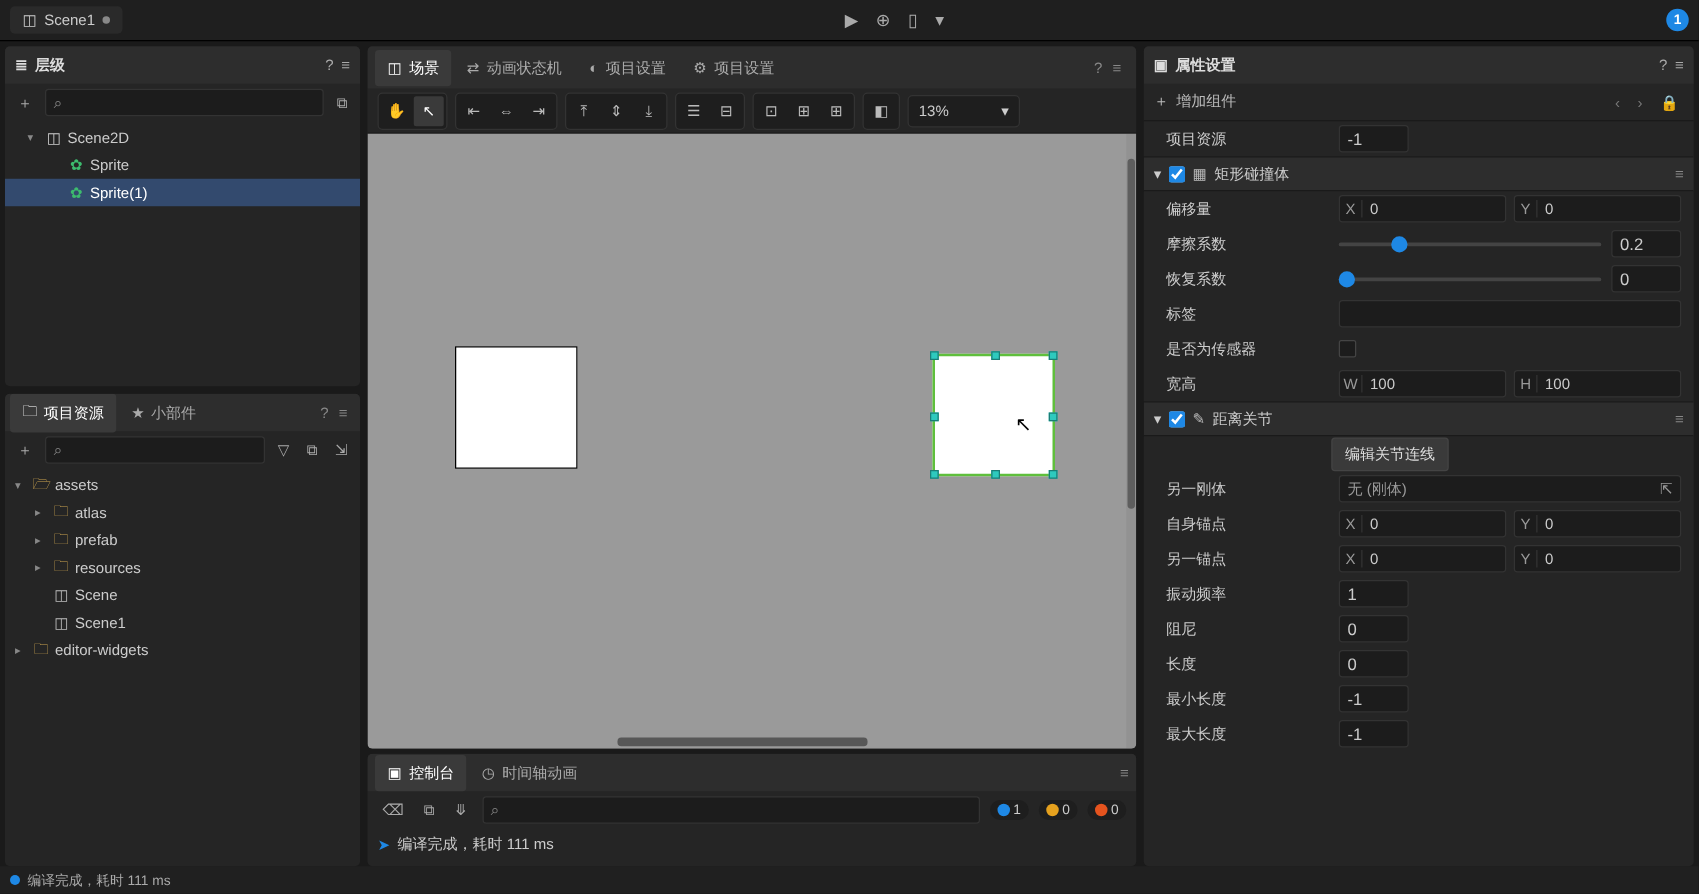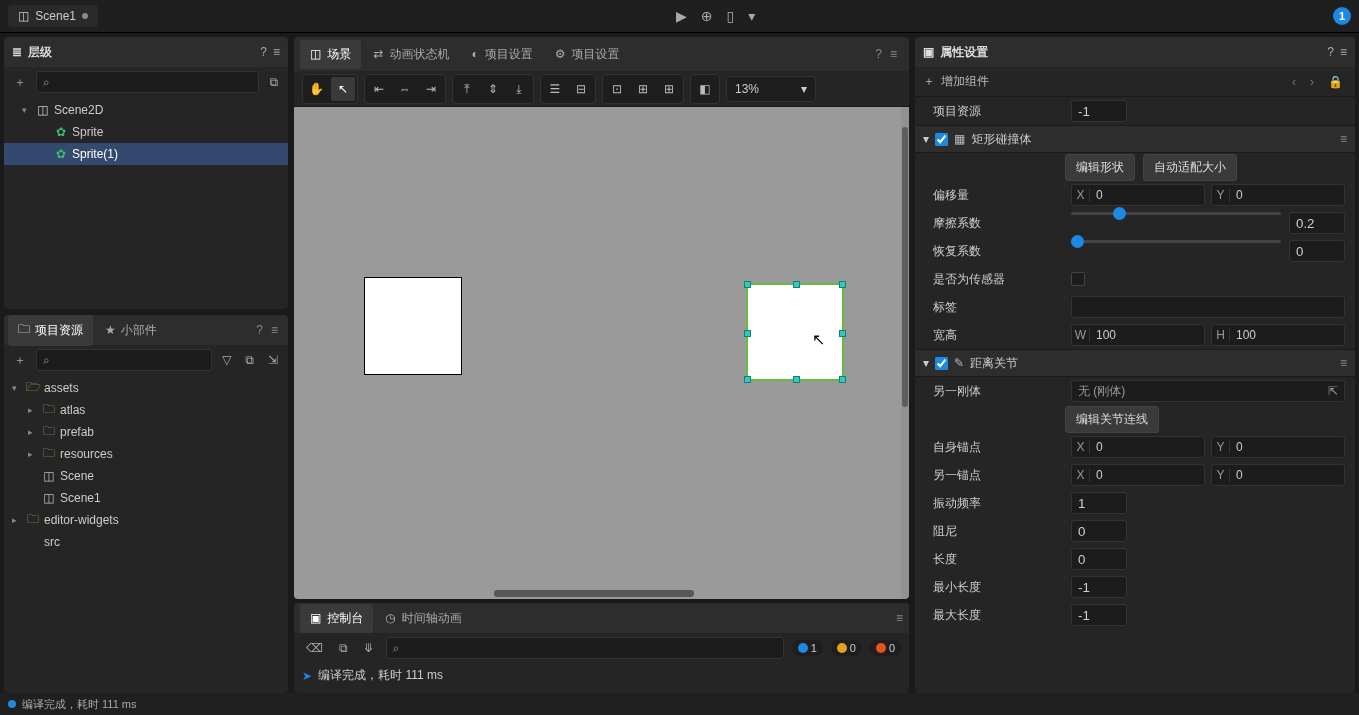--- a/index.html
+++ b/index.html
@@ -72,21 +72,21 @@
 .section-hdr { display: flex; align-items: center; height: 28px; padding: 0 8px; background: #2d2d2d; border-top: 1px solid #1a1a1a; border-bottom: 1px solid #1a1a1a; gap: 6px; }
 .section-hdr .cb { accent-color: #1e88e5; }
 .section-hdr .sh-ico { color: #bbb; }
 .btn { background: #3a3a3a; border: 1px solid #444; color: #ddd; padding: 4px 10px; border-radius: 3px; cursor: pointer; font-size: 12px; }
 .field { background: #1c1c1c; border: 1px solid #333; color: #ccc; height: 22px; padding: 0 6px; border-radius: 3px; }
 .field.sm { width: 56px; }
 .xy-wrap { flex: 1; display: flex; gap: 6px; }
 .xy { flex: 1; display: flex; align-items: center; background: #1c1c1c; border: 1px solid #333; border-radius: 3px; height: 22px; }
 .xy-lbl { width: 18px; text-align: center; color: #999; border-right: 1px solid #333; }
 .xy-val { flex: 1; padding: 0 6px; }
-.slider-row { flex: 1; display: flex; align-items: flex-start; gap: 8px; }
+.slider-row { flex: 1; display: flex; align-items: center; gap: 8px; }
 .slider { flex: 1; height: 3px; background: #444; position: relative; border-radius: 2px; }
 .slider-thumb { position: absolute; top: -5px; width: 13px; height: 13px; background: #1e88e5; border-radius: 50%; }
 .chk { width: 14px; height: 14px; background: #1c1c1c; border: 1px solid #444; border-radius: 2px; }
 .ref-field { flex: 1; display: flex; align-items: center; background: #1c1c1c; border: 1px solid #333; border-radius: 3px; height: 22px; padding: 0 6px; justify-content: space-between; color: #999; }
 
 .statusbar { height: 22px; background: #202020; display: flex; align-items: center; padding: 0 8px; gap: 6px; font-size: 11px; color: #aaa; }
 .statusbar .sb-dot { width: 8px; height: 8px; background: #1e88e5; border-radius: 50%; }
 
 .assets-panel { flex: 1; min-height: 0; }
 .hierarchy-panel { height: 272px; }
@@ -199,25 +199,20 @@
             <div class="tree-row" style="padding-left: 24px;">
               <span class="tri"></span>
               <span class="ti scene-ico">◫</span>
               <span>Scene1</span>
             </div>
             <div class="tree-row" style="padding-left: 8px;">
               <span class="tri">▸</span>
               <span class="ti folder-ico">🗀</span>
               <span>editor-widgets</span>
             </div>
-            <div class="tree-row" style="padding-left: 8px;">
-              <span class="tri"></span>
-              <span class="ti "></span>
-              <span>src</span>
-            </div>
           </div>
       </div>
     </div>
 
     <div class="center-col">
       <div class="panel scene-panel">
         <div class="center-tabs">
           <div class="ctab active">
               <span>◫</span>
               <span>场景</span>
@@ -352,24 +347,20 @@
               <input class="field sm" value="-1" style="">
             </div>
 
           <div class="section-hdr">
             <span>▾</span>
             <input type="checkbox" class="cb" checked="" style="">
             <span class="sh-ico">▦</span>
             <span>矩形碰撞体</span>
             <span class="menu-ico">≡</span>
           </div>
-          <div class="prop-row" style="justify-content:flex-start;padding-left:150px;gap:8px">
-            <button class="btn">编辑形状</button>
-            <button class="btn">自动适配大小</button>
-          </div>
           <div class="prop-row">
               <div class="prop-label">偏移量</div>
               <div class="xy-wrap">
                 <div class="xy">
                   <span class="xy-lbl">X</span>
                   <span class="xy-val">0</span>
                 </div>
                 <div class="xy">
                   <span class="xy-lbl">Y</span>
                   <span class="xy-val">0</span>
@@ -388,26 +379,26 @@
           <div class="prop-row">
               <div class="prop-label">恢复系数</div>
               <div class="slider-row">
                 <div class="slider">
                   <div class="slider-thumb" style="left:0%"></div>
                 </div>
                 <input class="field sm" value="0" style="">
               </div>
             </div>
           <div class="prop-row">
+              <div class="prop-label">标签</div>
+              <input class="field" style="flex: 1 1 0%;">
+            </div>
+          <div class="prop-row">
               <div class="prop-label">是否为传感器</div>
               <div class="chk"></div>
-            </div>
-          <div class="prop-row">
-              <div class="prop-label">标签</div>
-              <input class="field" style="flex: 1 1 0%;">
             </div>
           <div class="prop-row">
               <div class="prop-label">宽高</div>
               <div class="xy-wrap">
                 <div class="xy">
                   <span class="xy-lbl">W</span>
                   <span class="xy-val">100</span>
                 </div>
                 <div class="xy">
                   <span class="xy-lbl">H</span>
@@ -416,29 +407,29 @@
               </div>
             </div>
 
           <div class="section-hdr">
             <span>▾</span>
             <input type="checkbox" class="cb" checked="" style="">
             <span class="sh-ico">✎</span>
             <span>距离关节</span>
             <span class="menu-ico">≡</span>
           </div>
+          <div class="prop-row" style="padding-left:150px">
+              <button class="btn">编辑关节连线</button>
+            </div>
           <div class="prop-row">
               <div class="prop-label">另一刚体</div>
               <div class="ref-field">
                 <span>无 (刚体)</span>
                 <span>⇱</span>
               </div>
-            </div>
-          <div class="prop-row" style="padding-left:150px">
-              <button class="btn">编辑关节连线</button>
             </div>
           <div class="prop-row">
               <div class="prop-label">自身锚点</div>
               <div class="xy-wrap">
                 <div class="xy">
                   <span class="xy-lbl">X</span>
                   <span class="xy-val">0</span>
                 </div>
                 <div class="xy">
                   <span class="xy-lbl">Y</span>

